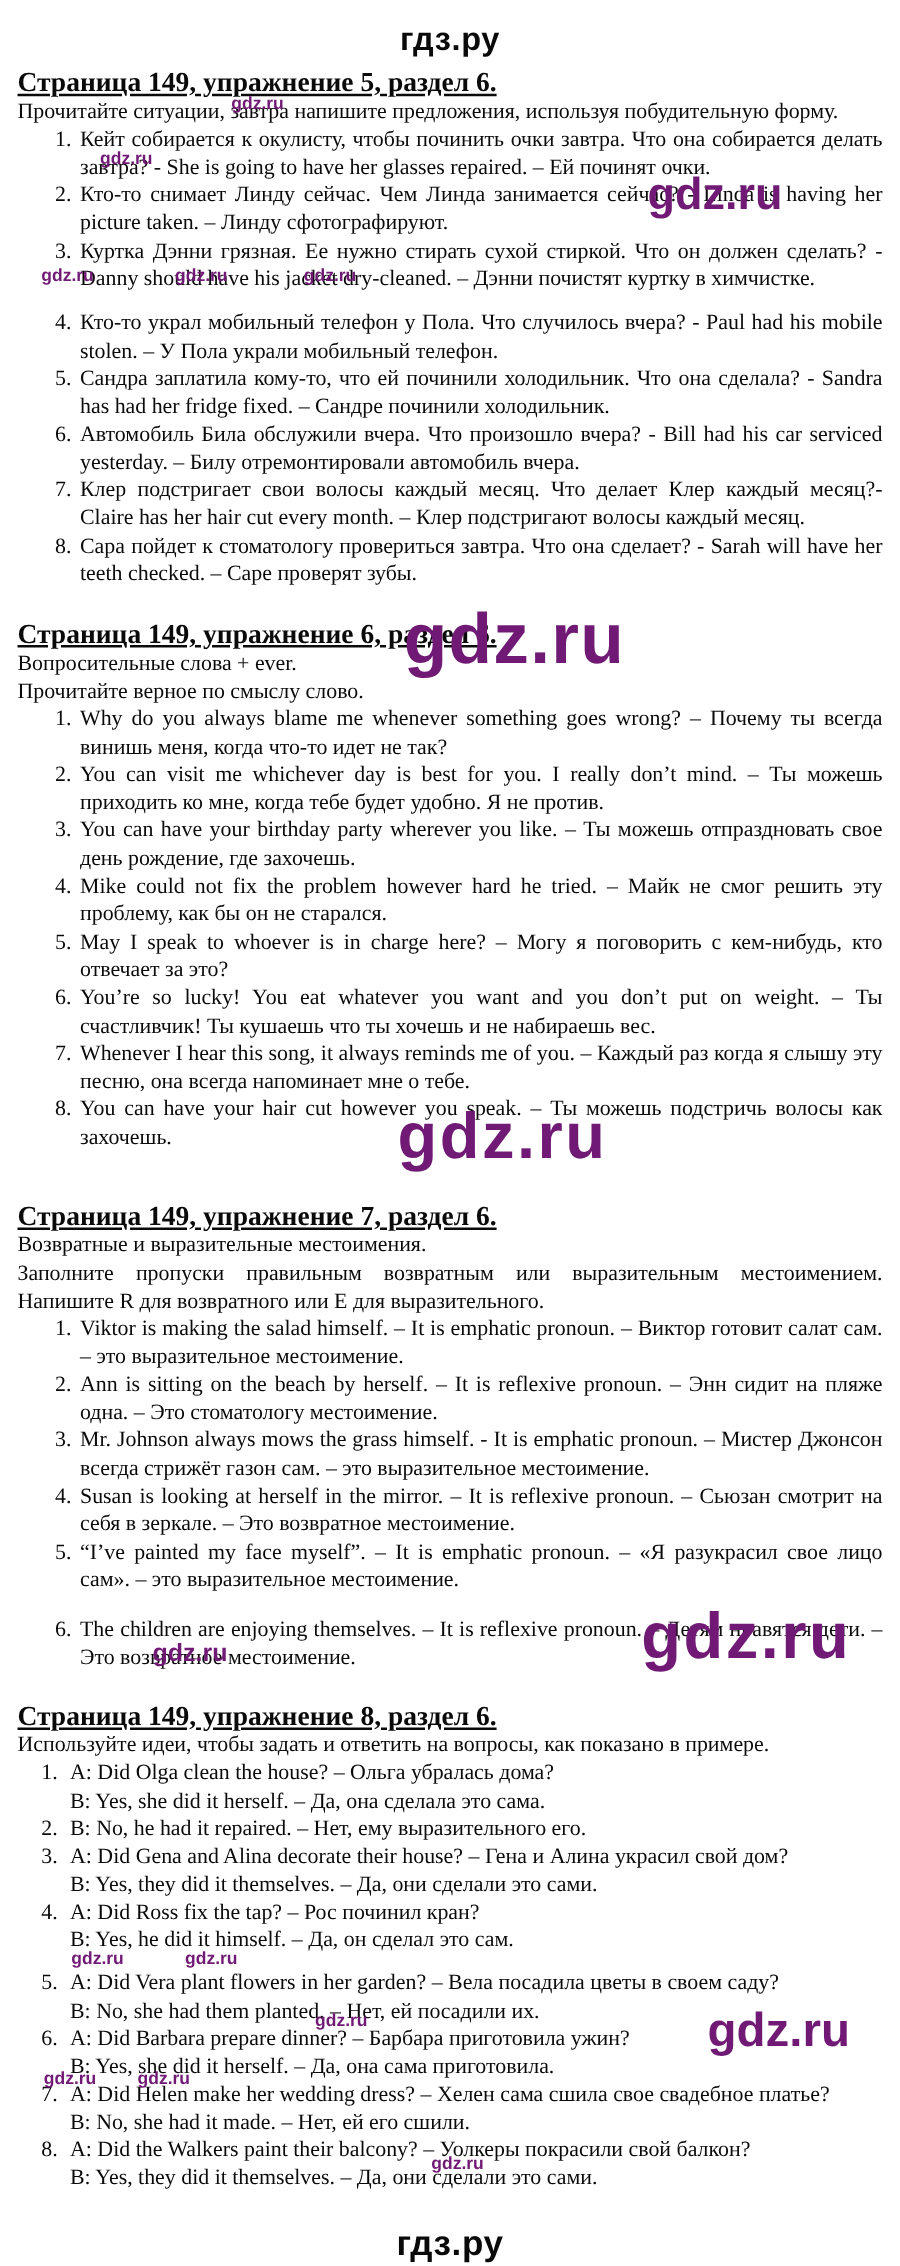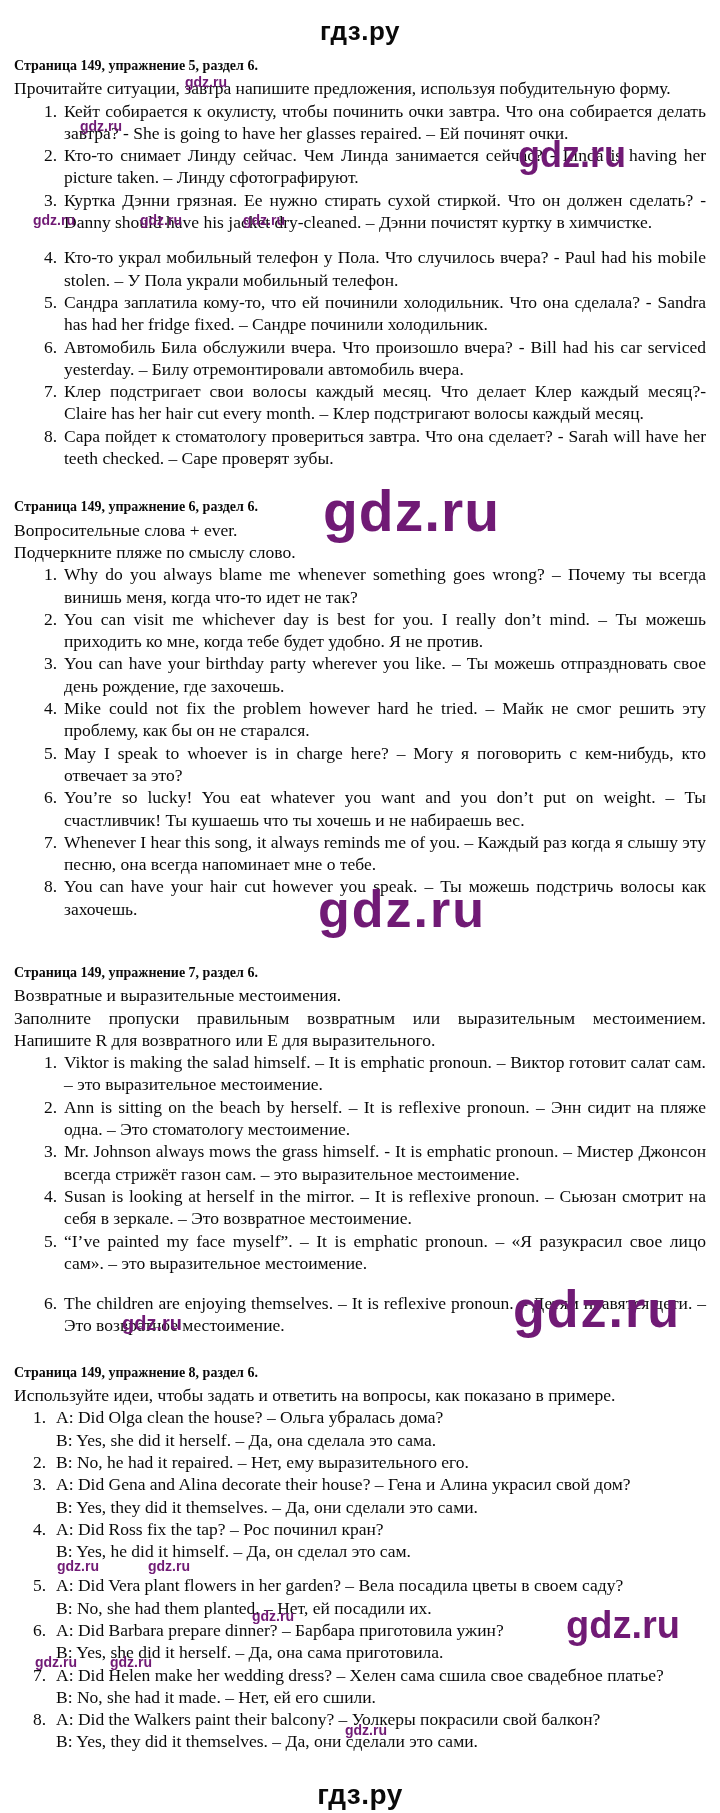--- a/index.html
+++ b/index.html
@@ -27,21 +27,21 @@
   .site-footer{
     position:absolute;
     top:1781px;left:0;right:0;
     text-align:center;
     font-family:"Liberation Sans", sans-serif;
     font-weight:bold;
     font-size:28px;
     line-height:28px;
     letter-spacing:0.5px;
   }
-  .ex-title{margin:0;font-weight:bold;font-size:14px;}
+  .ex-title{margin:0;font-weight:bold;font-size:22px;text-decoration:underline;}
   .t5{margin-top:9px;}
   .t6{margin-top:27px;}
   .t7{margin-top:42px;}
   .t8{margin-top:25px;}
   .para{margin:0;text-align:justify;}
   ol.list{margin:0;padding:0 0 0 50px;list-style:none;counter-reset:item;}
   ol.list li{counter-increment:item;position:relative;text-align:justify;}
   ol.list li::before{
     content:counter(item) ".";
     position:absolute;left:-20px;top:0;width:18px;
@@ -82,21 +82,21 @@
       <li>Сандра заплатила кому-то, что ей починили холодильник. Что она сделала? - Sandra has had her fridge fixed. – Сандре починили холодильник.</li>
       <li>Автомобиль Била обслужили вчера. Что произошло вчера? - Bill had his car serviced yesterday. – Билу отремонтировали автомобиль вчера.</li>
       <li>Клер подстригает свои волосы каждый месяц. Что делает Клер каждый месяц?- Claire has her hair cut every month. – Клер подстригают волосы каждый месяц.</li>
       <li>Сара пойдет к стоматологу провериться завтра. Что она сделает? - Sarah will have her teeth checked. – Саре проверят зубы.</li>
     </ol>
   </section>
 
   <section>
     <p class="ex-title t6">Страница 149, упражнение 6, раздел 6.</p>
     <p class="para">Вопросительные слова + ever.</p>
-    <p class="para">Подчеркните пляже по смыслу слово.</p>
+    <p class="para">Прочитайте верное по смыслу слово.</p>
     <ol class="list ex6-list">
       <li>Why do you always blame me whenever something goes wrong? – Почему ты всегда винишь меня, когда что-то идет не так?</li>
       <li>You can visit me whichever day is best for you. I really don’t mind. – Ты можешь приходить ко мне, когда тебе будет удобно. Я не против.</li>
       <li>You can have your birthday party wherever you like. – Ты можешь отпраздновать свое день рождение, где захочешь.</li>
       <li>Mike could not fix the problem however hard he tried. – Майк не смог решить эту проблему, как бы он не старался.</li>
       <li>May I speak to whoever is in charge here? – Могу я поговорить с кем-нибудь, кто отвечает за это?</li>
       <li>You’re so lucky! You eat whatever you want and you don’t put on weight. – Ты счастливчик! Ты кушаешь что ты хочешь и не набираешь вес.</li>
       <li>Whenever I hear this song, it always reminds me of you. – Каждый раз когда я слышу эту песню, она всегда напоминает мне о тебе.</li>
       <li>You can have your hair cut however you speak. – Ты можешь подстричь волосы как захочешь.</li>
     </ol>

